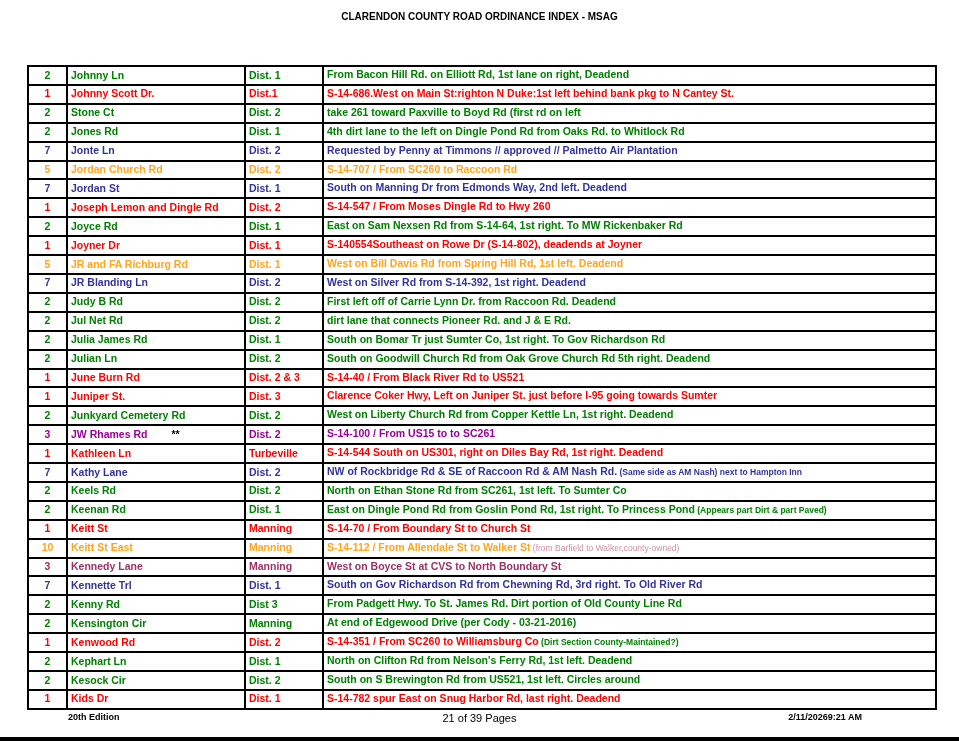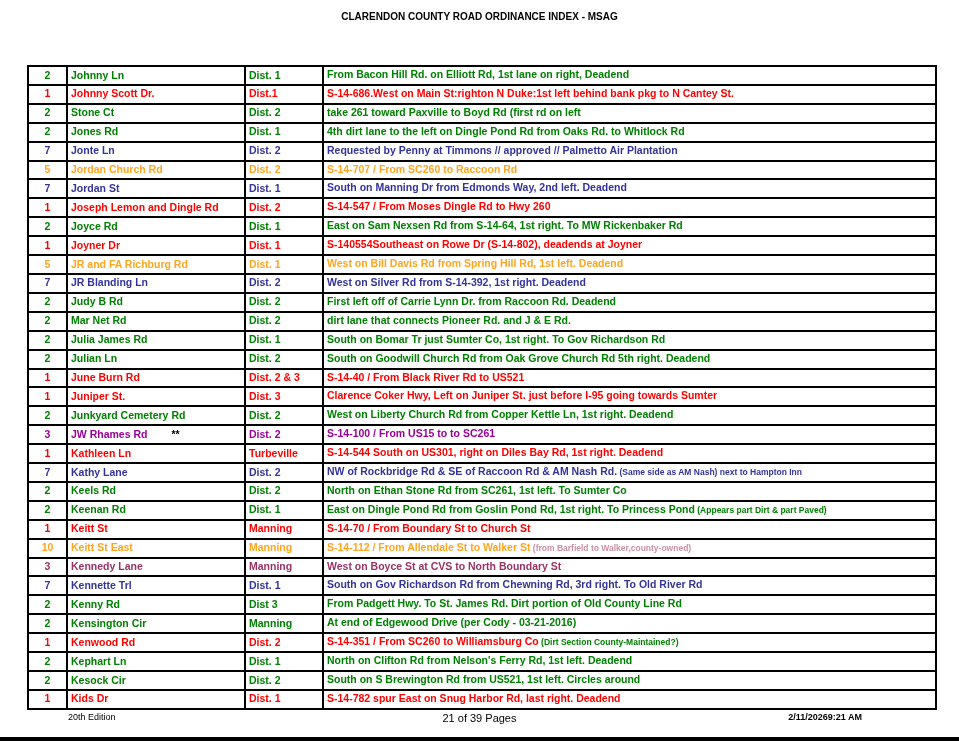--- a/index.html
+++ b/index.html
@@ -33,21 +33,21 @@
     vertical-align:middle;
   }
   td.c-num  { width:31px;  text-align:center; padding:0 1px; }
   td.c-name { width:170px; }
   td.c-dist { width:70px;  }
   td.c-desc { width:605px; }
   .nm-suffix { margin-left:24px; }
   .ds-small  { font-size:8.5px; }
   .footer-left {
     position:absolute; top:712px; left:68px;
-    font-size:9px; font-weight:normal; color:#000;
+    font-size:9px; font-weight:bold; color:#000;
   }
   .footer-center {
     position:absolute; top:712px; left:0; width:959px;
     text-align:center; font-size:11px; color:#000;
   }
   .footer-right {
     position:absolute; top:712px; right:97px;
     font-size:9px; font-weight:bold; color:#000;
   }
   .footer-right .time { }
@@ -149,21 +149,21 @@
 
   <tr style="color: rgb(0, 128, 0);">
     <td class="c-num">2</td>
     <td class="c-name"><span class="nm">Judy B Rd</span><span class="nm-suffix"></span></td>
     <td class="c-dist">Dist. 2</td>
     <td class="c-desc"><span class="ds">First left off of Carrie Lynn Dr. from Raccoon Rd. Deadend</span><span class="ds-small"></span></td>
   </tr>
 
   <tr style="color: rgb(0, 128, 0);">
     <td class="c-num">2</td>
-    <td class="c-name"><span class="nm">Mar Net Rd</span><span class="nm-suffix"></span></td>
+    <td class="c-name"><span class="nm">Jul Net Rd</span><span class="nm-suffix"></span></td>
     <td class="c-dist">Dist. 2</td>
     <td class="c-desc"><span class="ds">dirt lane that connects Pioneer Rd. and J &amp; E Rd.</span><span class="ds-small"></span></td>
   </tr>
 
   <tr style="color: rgb(0, 128, 0);">
     <td class="c-num">2</td>
     <td class="c-name"><span class="nm">Julia James Rd</span><span class="nm-suffix"></span></td>
     <td class="c-dist">Dist. 1</td>
     <td class="c-desc"><span class="ds">South on Bomar Tr just Sumter Co, 1st right. To Gov Richardson Rd</span><span class="ds-small"></span></td>
   </tr>
@@ -236,21 +236,21 @@
     <td class="c-num">1</td>
     <td class="c-name"><span class="nm">Keitt St</span><span class="nm-suffix"></span></td>
     <td class="c-dist">Manning</td>
     <td class="c-desc"><span class="ds">S-14-70 / From Boundary St to Church St</span><span class="ds-small"></span></td>
   </tr>
 
   <tr style="color: rgb(255, 165, 31);">
     <td class="c-num">10</td>
     <td class="c-name"><span class="nm">Keitt St  East</span><span class="nm-suffix"></span></td>
     <td class="c-dist">Manning</td>
-    <td class="c-desc"><span class="ds">S-14-112 / From Allendale St to Walker St</span><span class="ds-small" style="color: rgb(204, 143, 166); font-weight: bold;"> (from Barfield to Walker,county-owned)</span></td>
+    <td class="c-desc"><span class="ds">S-14-112 / From Allendale St to Walker St</span><span class="ds-small" style="color: rgb(204, 143, 166); font-weight: normal;"> (from Barfield to Walker,county-owned)</span></td>
   </tr>
 
   <tr style="color: rgb(153, 51, 102);">
     <td class="c-num">3</td>
     <td class="c-name"><span class="nm">Kennedy Lane</span><span class="nm-suffix"></span></td>
     <td class="c-dist">Manning</td>
     <td class="c-desc"><span class="ds">West on Boyce St at CVS to North Boundary St</span><span class="ds-small"></span></td>
   </tr>
 
   <tr style="color: rgb(51, 51, 153);">

